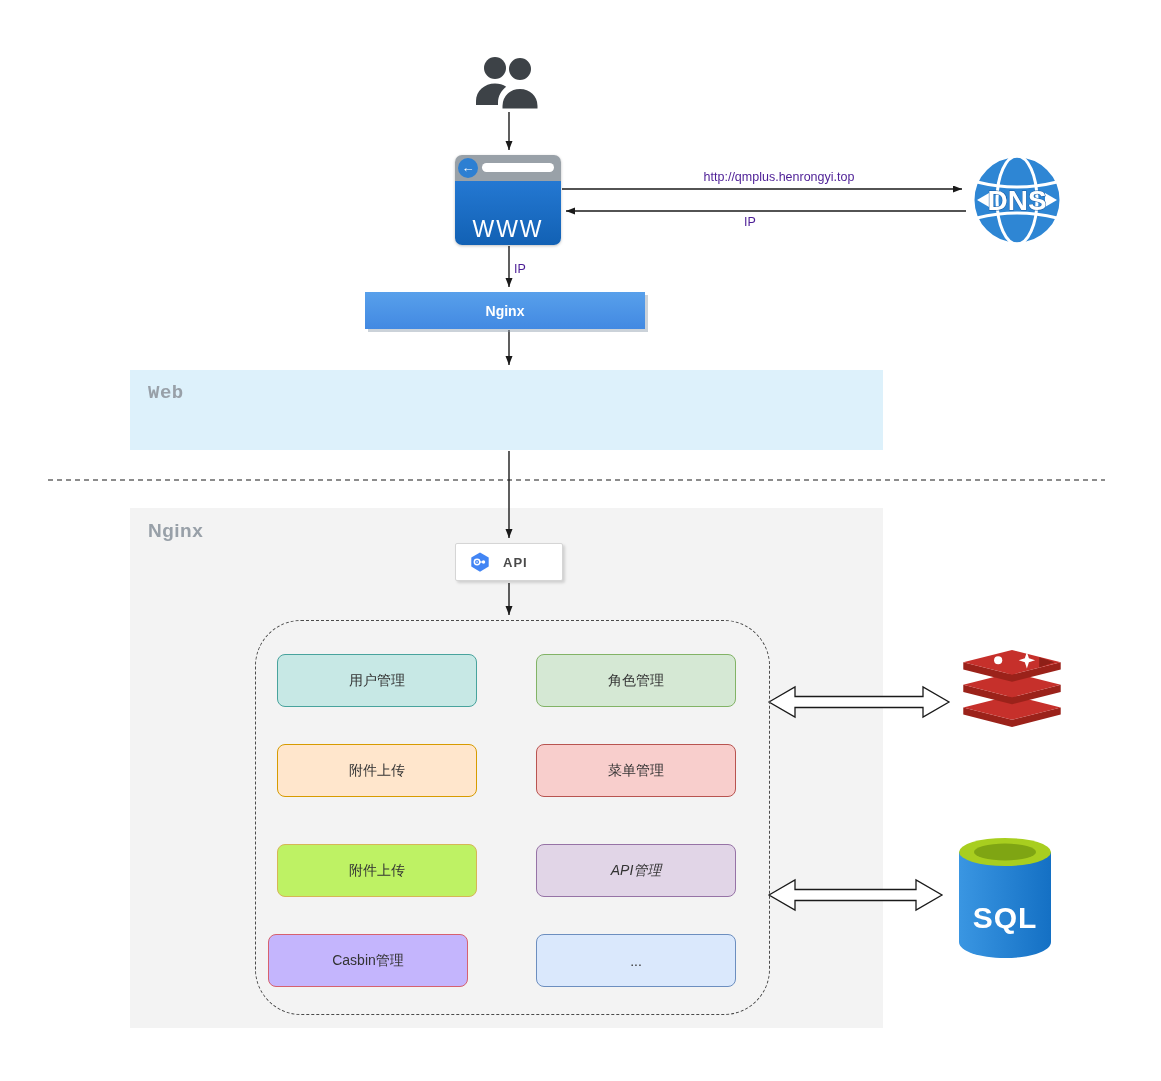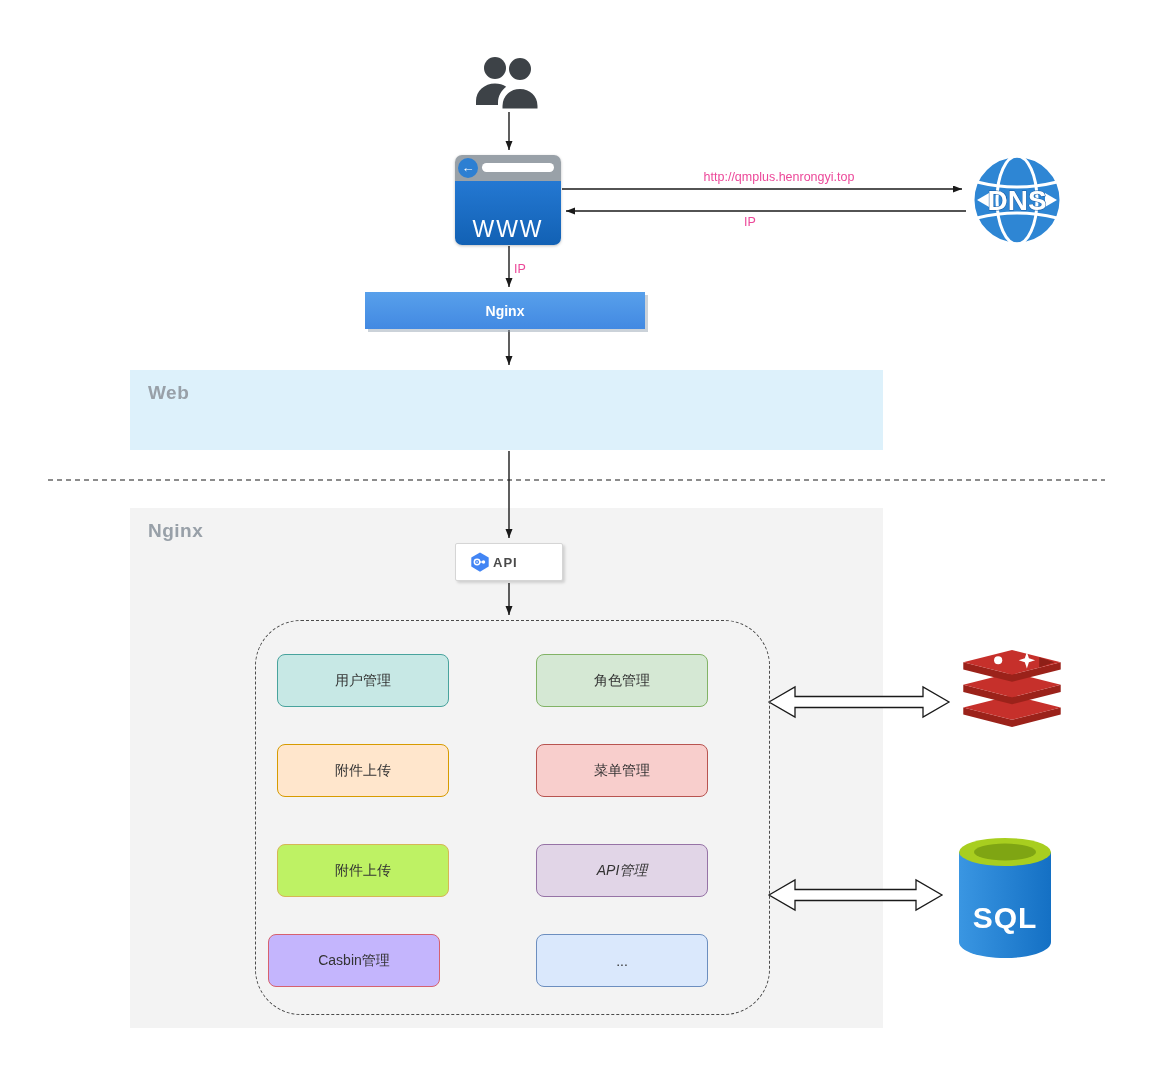--- a/index.html
+++ b/index.html
@@ -4,29 +4,29 @@
 <style>
   html,body{margin:0;padding:0;}
   body{
     width:1161px;height:1081px;position:relative;overflow:hidden;
     background:#ffffff;font-family:"Liberation Sans",sans-serif;
   }
   .abs{position:absolute;}
 
   
   .zone{position:absolute;z-index:0;}
-  .zone-web{left:130px;top:370px;width:753px;height:80px;background:#ddf1fb;}
+  .zone-web{left:130px;top:370px;width:753px;height:80px;background:#ddf1fb;font-family:Liberation Mono, monospace;}
   .zone-server{left:130px;top:508px;width:753px;height:520px;background:#f3f3f3;}
   .zone-label{position:absolute;left:18px;top:12px;font-weight:bold;font-size:19px;color:#98a0a8;letter-spacing:.5px;}
 
   
   #connectors{position:absolute;left:0;top:0;z-index:1;}
 
   
-  .arrow-label{position:absolute;z-index:3;color:#ec4899;font-size:12.5px;white-space:nowrap;}
+  .arrow-label{position:absolute;z-index:3;color:#4c1d95;font-size:12.5px;white-space:nowrap;}
   .lbl-url{left:664px;top:170px;width:230px;text-align:center;}
   .lbl-ip-return{left:720px;top:215px;width:60px;text-align:center;}
   .lbl-ip-down{left:514px;top:262px;}
 
   
   .users-icon{left:474px;top:52px;z-index:2;}
 
   
   .browser{position:absolute;left:455px;top:155px;width:106px;height:90px;border-radius:7px;
     overflow:hidden;z-index:2;box-shadow:0 1px 3px rgba(0,0,0,.25);}
@@ -44,29 +44,29 @@
   .nginx{position:absolute;left:365px;top:292px;width:280px;height:37px;z-index:2;
     background:linear-gradient(180deg,#58a0eb,#4289e2);
     box-shadow:3px 3px 0 rgba(140,155,170,.45);
     display:flex;align-items:center;justify-content:center;}
   .nginx span{color:#fff;font-size:14px;font-weight:bold;}
 
   
   .api-box{position:absolute;left:455px;top:543px;width:108px;height:38px;z-index:2;
     background:#fff;border:1px solid #d5d5d5;border-radius:2px;
     box-shadow:2px 2px 3px rgba(0,0,0,.15);
-    display:flex;align-items:center;gap:2px;padding-left:13px;box-sizing:border-box;}
+    display:flex;align-items:center;gap:12px;padding-left:13px;box-sizing:border-box;}
   .api-box .api-label{font-size:13px;font-weight:bold;color:#4a4a4a;letter-spacing:1px;}
 
   
   .module-container{position:absolute;left:255px;top:620px;width:515px;height:395px;z-index:2;
     border:1.6px dashed #4a4a4a;border-radius:46px;box-sizing:border-box;}
 
   
-  .module{position:absolute;width:172px;height:53px;z-index:3;border:1px solid #999;border-radius:8px;
+  .module{position:absolute;width:200px;height:53px;z-index:3;border:1px solid #999;border-radius:8px;
     box-sizing:border-box;display:flex;align-items:center;justify-content:center;}
   .module-label{font-size:14px;color:#333;}
 
   
   .redis-node{left:953px;top:650px;z-index:2;}
   .sql-node{left:955px;top:836px;z-index:2;}
 </style>
 </head>
 <body>
 

